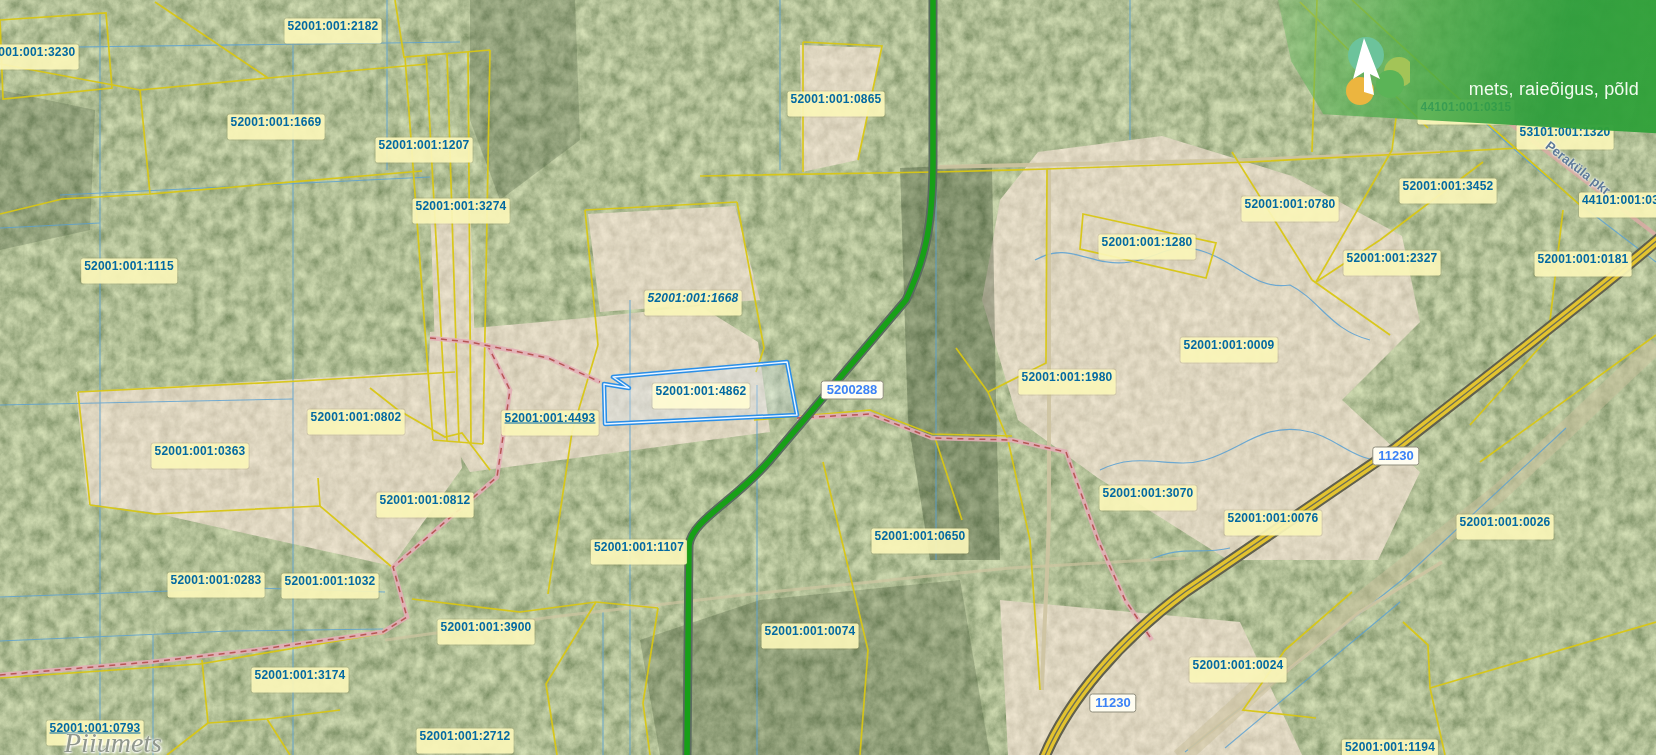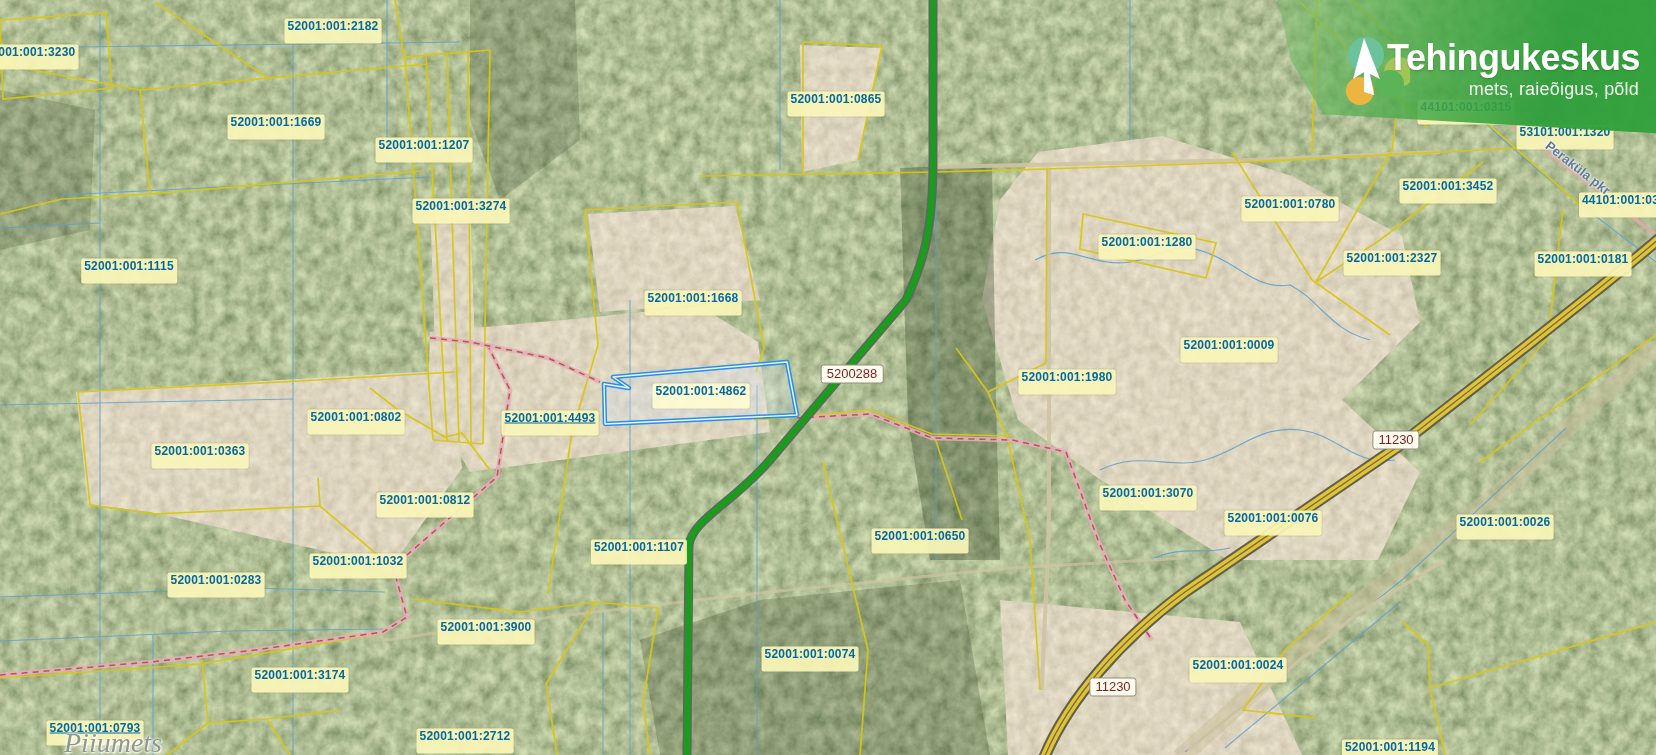--- a/index.html
+++ b/index.html
@@ -15,22 +15,22 @@
     white-space:nowrap;pointer-events:auto;
   }
   .mlabel.parcel{
     background:rgba(250,245,184,0.93);color:#0369a1;
     font-size:12px;font-weight:600;letter-spacing:.2px;
     padding:0 3px 11px 3px;border-radius:2px;line-height:14px;
     box-shadow:0 0 0 1px rgba(140,130,60,.18);
   }
   .mlabel.parcel.selected{background:rgba(253,250,210,0.97);}
   .mlabel.road{
-    background:#fffdf0;color:#7f1d1d;font-size:13px;font-weight:normal;
-    padding:0 5px 1px 5px;border:1px solid #8f8d7d;border-radius:3px;line-height:16px;
+    background:#fffdf0;color:#3b82f6;font-size:13px;font-weight:bold;
+    padding:0 5px 1px 5px;border:1px solid #8f8d7d;border-radius:3px;line-height:16px;margin-top:16px;
   }
   .mlabel.place{
     font-family:"Liberation Serif",serif;font-style:italic;
     font-size:28px;color:#90978d;background:none;
     text-shadow:0 0 2px #fff,0 0 4px #fff,1px 1px 2px #fff;
   }
   .mlabel.water{
     font-size:13px;color:#5d7a99;font-weight:600;background:none;
     text-shadow:0 0 2px #fff,0 0 3px #fff;
   }
@@ -215,33 +215,33 @@
   </svg>
 
   <div id="labels">
       <div class="mlabel parcel" style="left: 30px; top: 57px;">52001:001:3230</div>
       <div class="mlabel parcel" style="left: 333px; top: 31px;">52001:001:2182</div>
       <div class="mlabel parcel" style="left: 276px; top: 127px;">52001:001:1669</div>
       <div class="mlabel parcel" style="left: 424px; top: 150px;">52001:001:1207</div>
       <div class="mlabel parcel" style="left: 461px; top: 211px;">52001:001:3274</div>
       <div class="mlabel parcel" style="left: 129px; top: 271px;">52001:001:1115</div>
       <div class="mlabel parcel" style="left: 836px; top: 104px;">52001:001:0865</div>
-      <div class="mlabel parcel" style="left: 693px; top: 303px;">52001:001:1668</div>
+      <div class="mlabel parcel" style="left: 693px; top: 303px; font-style: italic;">52001:001:1668</div>
       <div class="mlabel parcel selected" style="left: 701px; top: 396px;">52001:001:4862</div>
       <div class="mlabel parcel" style="left: 550px; top: 423px; text-decoration: underline;">52001:001:4493</div>
       <div class="mlabel parcel" style="left: 356px; top: 422px;">52001:001:0802</div>
       <div class="mlabel parcel" style="left: 200px; top: 456px;">52001:001:0363</div>
       <div class="mlabel parcel" style="left: 425px; top: 505px;">52001:001:0812</div>
       <div class="mlabel parcel" style="left: 639px; top: 552px;">52001:001:1107</div>
       <div class="mlabel parcel" style="left: 920px; top: 541px;">52001:001:0650</div>
       <div class="mlabel parcel" style="left: 216px; top: 585px;">52001:001:0283</div>
-      <div class="mlabel parcel" style="left: 330px; top: 566px; margin-left: 28px;">52001:001:1032</div>
+      <div class="mlabel parcel" style="left: 330px; top: 586px;">52001:001:1032</div>
       <div class="mlabel parcel" style="left: 486px; top: 632px;">52001:001:3900</div>
       <div class="mlabel parcel" style="left: 300px; top: 680px;">52001:001:3174</div>
-      <div class="mlabel parcel" style="left: 810px; top: 659px; text-align: right;">52001:001:0074</div>
+      <div class="mlabel parcel" style="left: 810px; top: 636px; text-align: right;">52001:001:0074</div>
       <div class="mlabel parcel" style="left: 465px; top: 741px;">52001:001:2712</div>
       <div class="mlabel parcel" style="left: 95px; top: 733px; text-decoration: underline;">52001:001:0793</div>
       <div class="mlabel parcel" style="left: 1067px; top: 382px;">52001:001:1980</div>
       <div class="mlabel parcel" style="left: 1147px; top: 247px;">52001:001:1280</div>
       <div class="mlabel parcel" style="left: 1290px; top: 209px;">52001:001:0780</div>
       <div class="mlabel parcel" style="left: 1229px; top: 350px;">52001:001:0009</div>
       <div class="mlabel parcel" style="left: 1148px; top: 498px;">52001:001:3070</div>
       <div class="mlabel parcel" style="left: 1273px; top: 523px;">52001:001:0076</div>
       <div class="mlabel parcel" style="left: 1448px; top: 191px;">52001:001:3452</div>
       <div class="mlabel parcel" style="left: 1392px; top: 263px;">52001:001:2327</div>
@@ -260,17 +260,16 @@
     </div>
 
   <div id="banner">
     <svg width="70" height="100" viewBox="0 0 70 100">
       <circle cx="26" cy="37" r="18" fill="#6cc39b"></circle>
       <circle cx="59" cy="54" r="15" fill="#a3c457"></circle>
       <circle cx="50" cy="66" r="14" fill="#5bb457"></circle>
       <circle cx="20" cy="73" r="14" fill="#ecb53f"></circle>
       <path d="M24,20 L40,61 L30,56 L34,77 L24,74 L24,54 L13,61 Z" fill="#fff"></path>
     </svg>
-    <div class="btitle">Tehingukeskus</div>
     <div class="bsub">mets, raieõigus, põld</div>
   </div>
 
 </div>
 
 </body></html>

